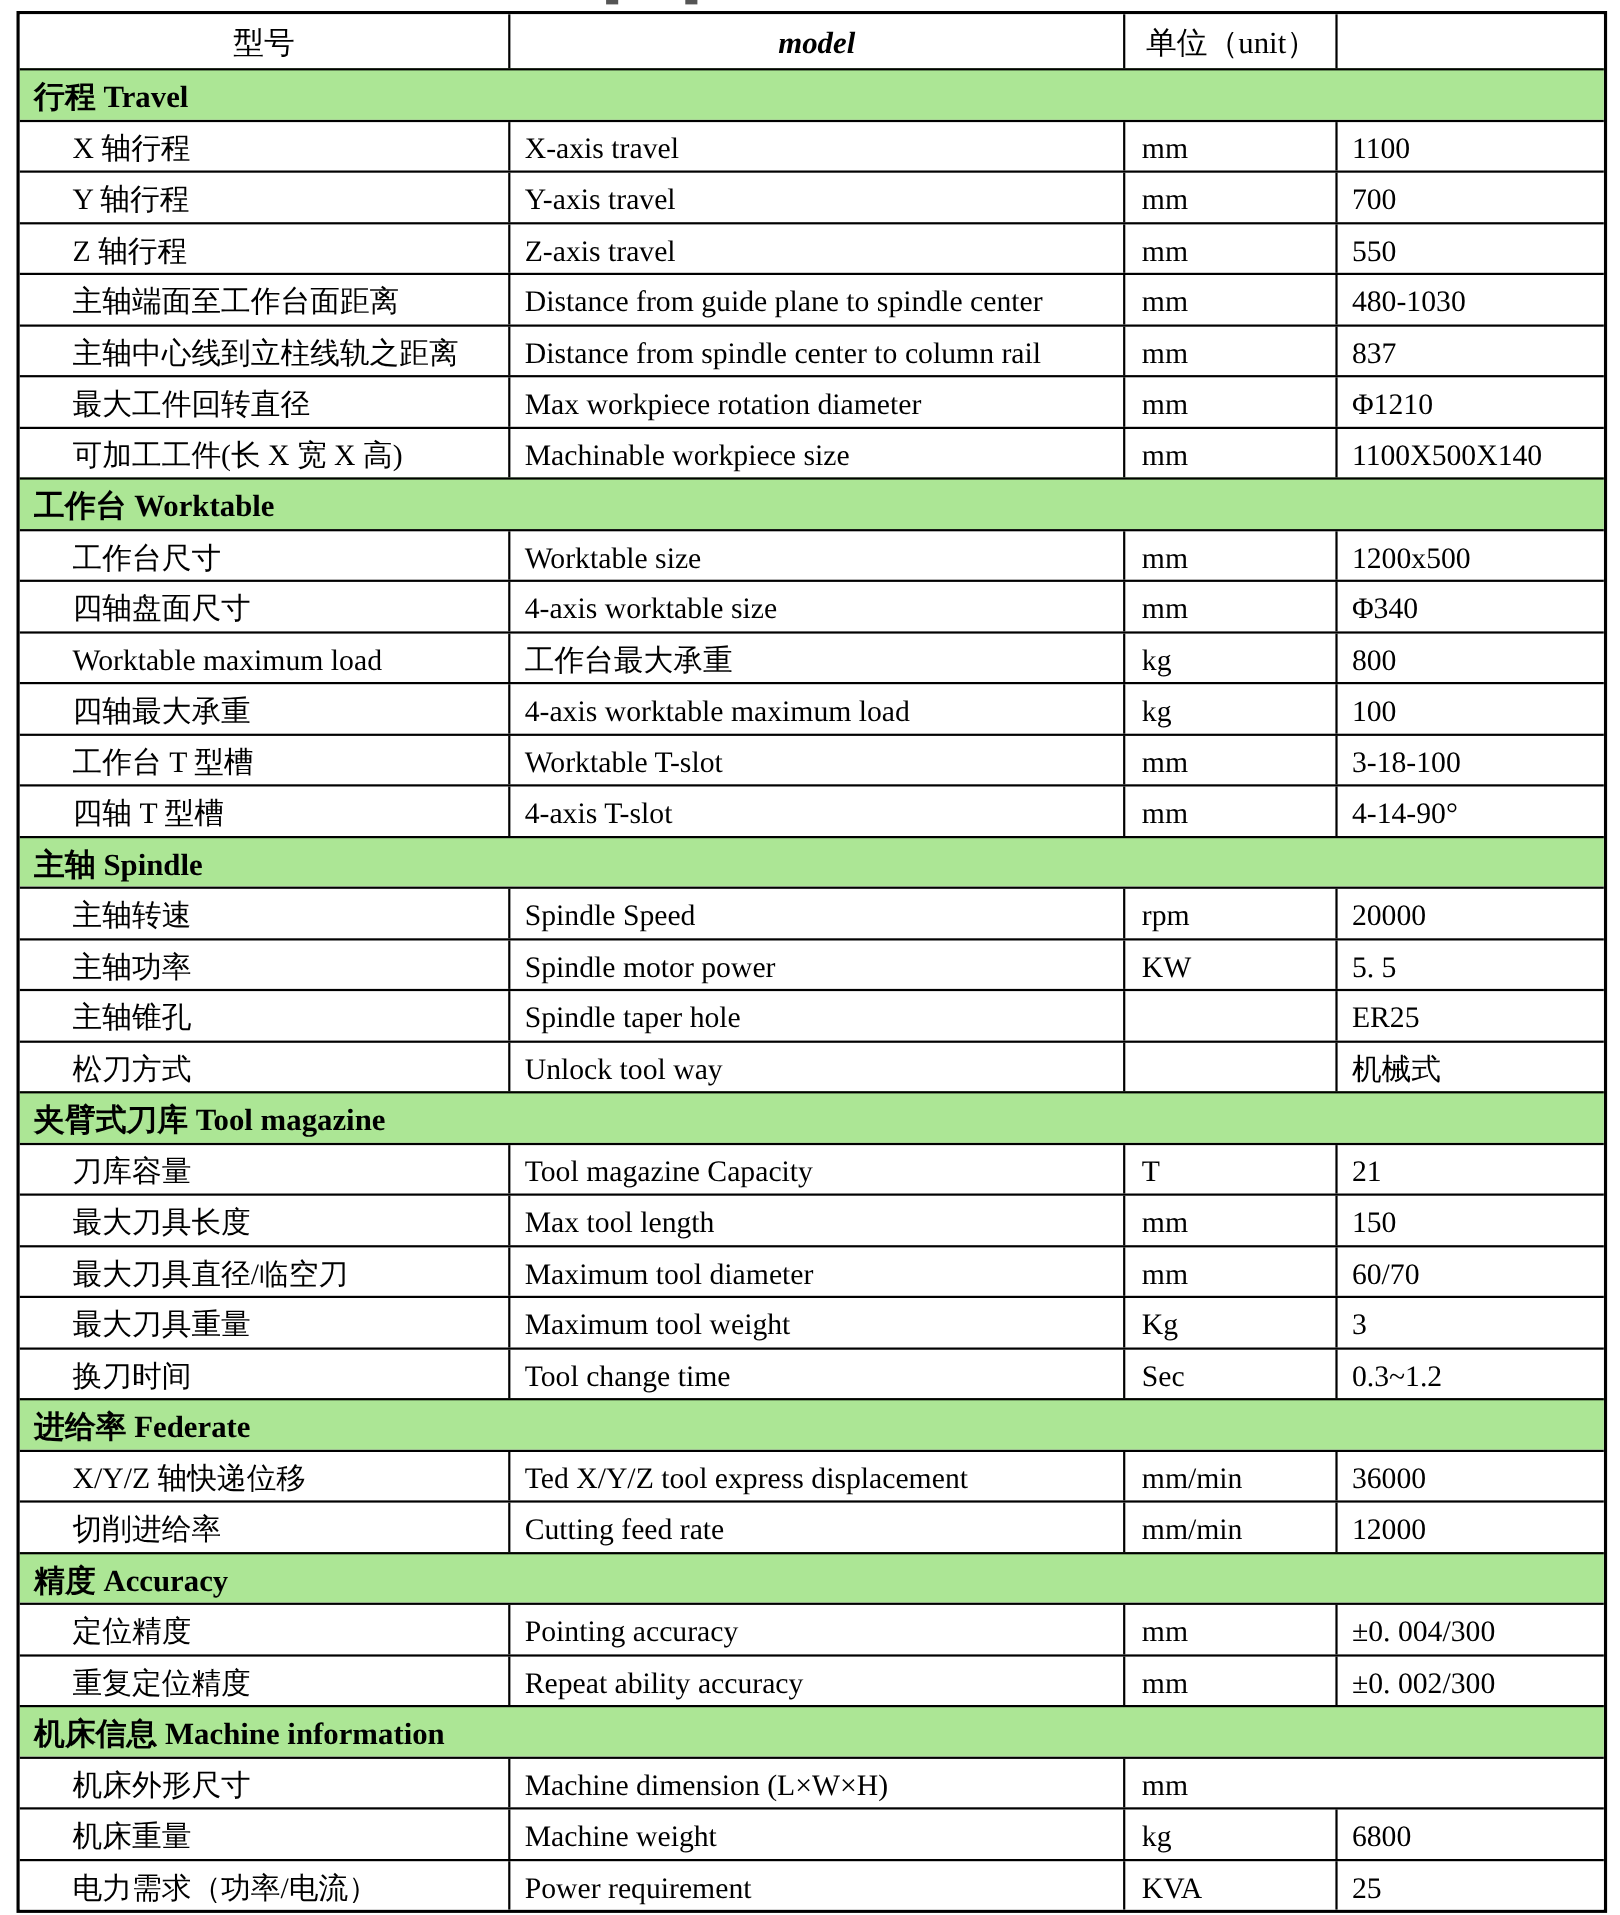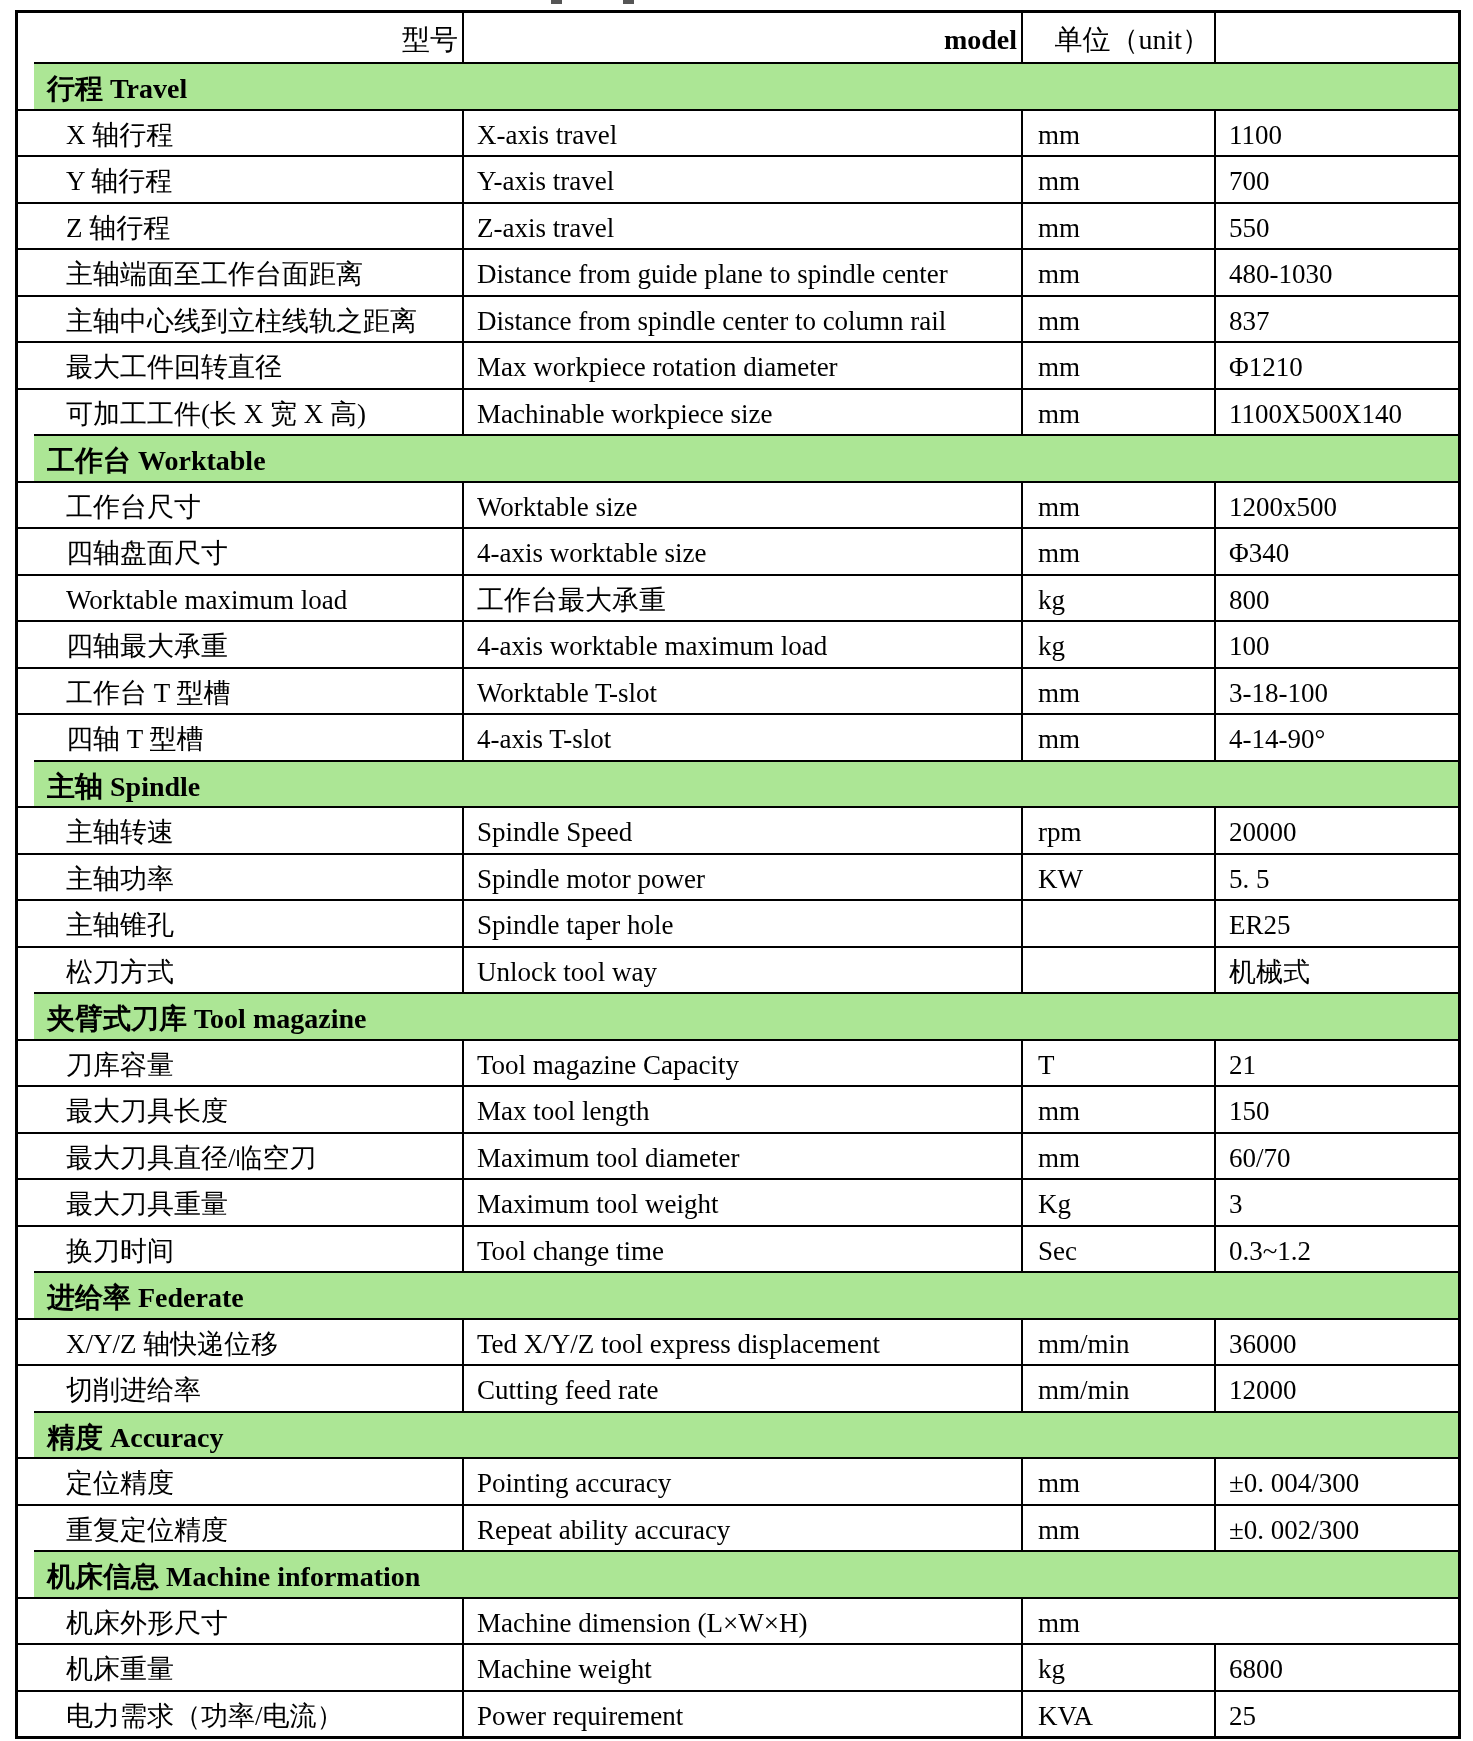--- a/index.html
+++ b/index.html
@@ -42,34 +42,34 @@
   .row.header-row{ height:49px; border-top:none; }
   .cell{
     display:flex; align-items:flex-end;
     padding:0 4px 6px 13px;
     border-left:2px solid var(--border-color);
     overflow:hidden; white-space:nowrap;
     font-size:27px; line-height:1.05;
   }
   .cell:first-child{ border-left:none;padding-left:48px; }
   .header-row .cell{
-    justify-content:flex-end; padding-left:4px; padding-bottom:8px;
+    justify-content:center; padding-left:4px; padding-bottom:8px;
     font-size:28px;
   }
-  .header-row .col-en{ font-weight:bold; }
+  .header-row .col-en{ font-weight:bold;font-style:italic; }
   .cell.col-unit span{ padding-left:2px; }
 
   .section-row{
     display:flex; align-items:flex-end;
     height:46.5px;
     border-top:2px solid var(--border-color);
     background:var(--section-bg);
     font-weight:bold; font-size:28px; line-height:1.05;
     padding:0 16px 5px 13px;
-    white-space:nowrap; overflow:hidden;margin-left:16px;
+    white-space:nowrap; overflow:hidden;
   }
 </style>
 </head>
 <body>
 
 <div class="page">
 
   <div class="top-artifact">
     <i class="m1"></i>
     <i class="m2"></i>

